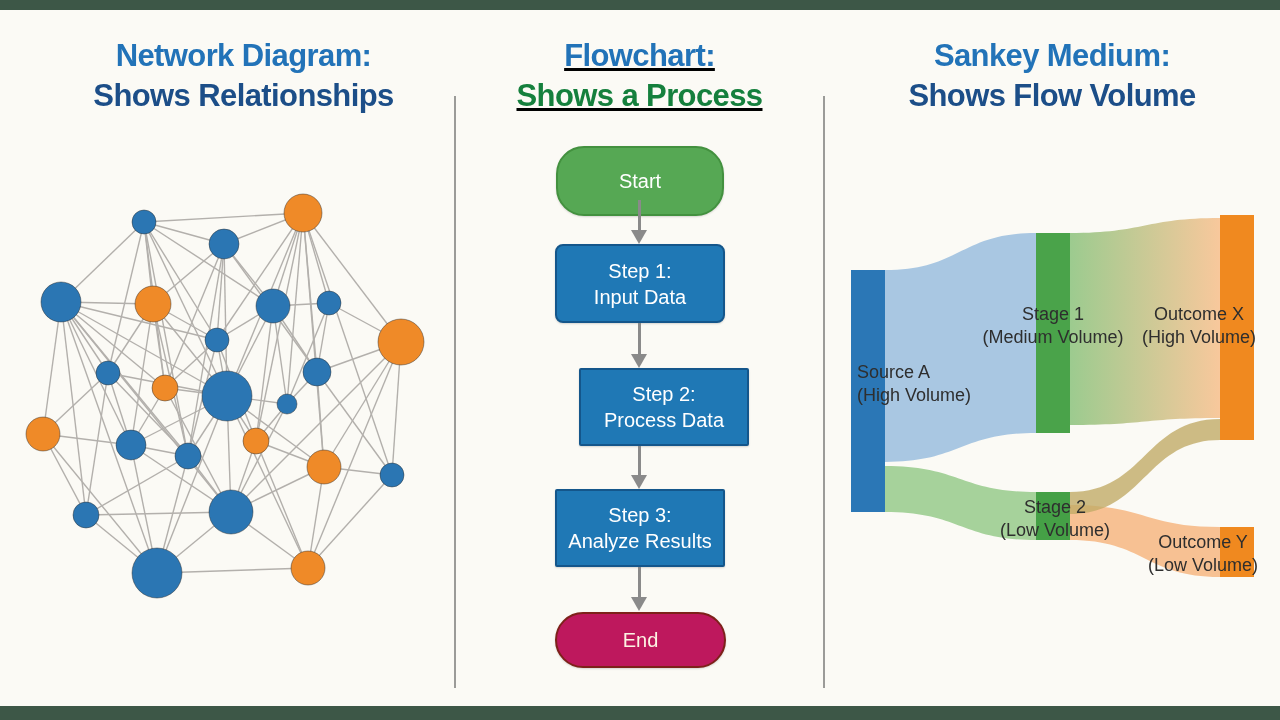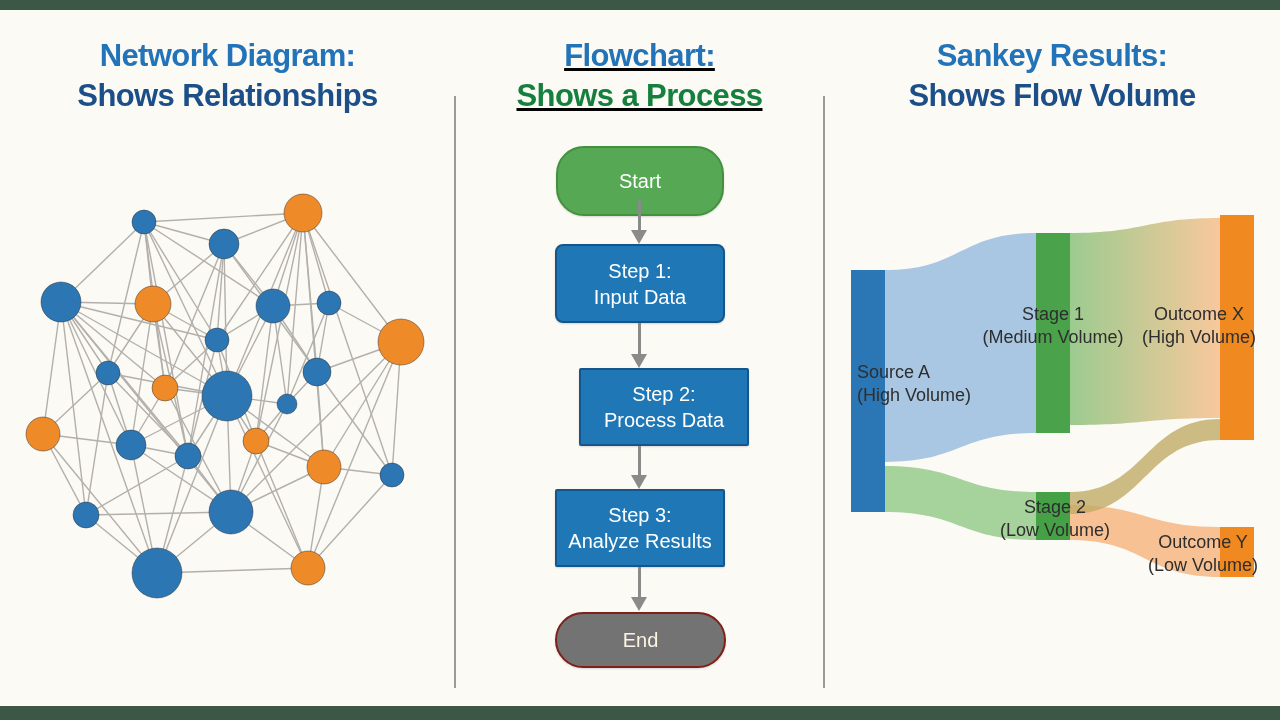--- a/index.html
+++ b/index.html
@@ -11,21 +11,21 @@
   .letterbox{position:absolute;left:0;width:1280px;background:#3d5747;}
   .letterbox.top{top:0;height:10px;}
   .letterbox.bottom{top:706px;height:14px;}
   .divider{position:absolute;top:96px;height:592px;width:2px;background:#9b9b98;}
   .divider.d1{left:454px;}
   .divider.d2{left:823px;}
   .panel-title{position:absolute;top:36px;text-align:center;font-weight:bold;
     font-size:31px;line-height:40px;letter-spacing:-0.6px;}
   .panel-title .t1{color:#2273b8;}
   .panel-title .t2{color:#1c4e88;}
-  .net-title{left:0;width:455px;}
+  .net-title{left:16px;width:455px;}
   .flow-title{left:455px;width:369px;text-decoration:underline;}
   .sankey-title{left:824px;width:456px;}
   #network-svg{position:absolute;left:0;top:130px;}
   #sankey-svg{position:absolute;left:824px;top:120px;}
   .fc-node{
     position:absolute;display:flex;align-items:center;justify-content:center;
     box-sizing:border-box;border:2px solid #333;color:#fff;
     font-size:20px;line-height:26px;text-align:center;white-space:pre-line;
     box-shadow:0 1px 2px rgba(0,0,0,0.15);
   }
@@ -53,21 +53,21 @@
 
 <div class="panel-title net-title">
   <div class="t1" style="color: rgb(34, 115, 184);">Network Diagram:</div>
   <div class="t2" style="color: rgb(28, 78, 136);">Shows Relationships</div>
 </div>
 <div class="panel-title flow-title">
   <div class="t1" style="color: rgb(34, 115, 184);">Flowchart:</div>
   <div class="t2" style="color: #15803d;">Shows a Process</div>
 </div>
 <div class="panel-title sankey-title">
-  <div class="t1" style="color: rgb(34, 115, 184);">Sankey Results:</div>
+  <div class="t1" style="color: rgb(34, 115, 184);">Sankey Medium:</div>
   <div class="t2" style="color: rgb(28, 78, 136);">Shows Flow Volume</div>
 </div>
 
 <svg id="network-svg" width="455" height="560" viewBox="0 130 455 560">
     <line x1="144" y1="222" x2="303" y2="213" stroke="#b3b0ac" stroke-width="1.4"></line>
     <line x1="144" y1="222" x2="224" y2="244" stroke="#b3b0ac" stroke-width="1.4"></line>
     <line x1="144" y1="222" x2="61" y2="302" stroke="#b3b0ac" stroke-width="1.4"></line>
     <line x1="144" y1="222" x2="153" y2="304" stroke="#b3b0ac" stroke-width="1.4"></line>
     <line x1="144" y1="222" x2="273" y2="306" stroke="#b3b0ac" stroke-width="1.4"></line>
     <line x1="144" y1="222" x2="217" y2="340" stroke="#b3b0ac" stroke-width="1.4"></line>
@@ -205,21 +205,21 @@
   <div class="fc-shaft sh2" style="background: rgb(138, 138, 138);"></div>
   <div class="fc-head hd2" style="border-top-color: rgb(138, 138, 138);"></div>
   <div class="fc-node fc-s2" style="background: rgb(31, 120, 181); border-color: rgb(20, 86, 139); color: rgb(255, 255, 255);">Step 2:
 Process Data</div>
   <div class="fc-shaft sh3" style="background: rgb(138, 138, 138);"></div>
   <div class="fc-head hd3" style="border-top-color: rgb(138, 138, 138);"></div>
   <div class="fc-node fc-s3" style="background: rgb(31, 120, 181); border-color: rgb(20, 86, 139); color: rgb(255, 255, 255);">Step 3:
 Analyze Results</div>
   <div class="fc-shaft sh4" style="background: rgb(138, 138, 138);"></div>
   <div class="fc-head hd4" style="border-top-color: rgb(138, 138, 138);"></div>
-  <div class="fc-node fc-end" style="background: #737373; border-color: rgb(126, 33, 26); color: rgb(253, 243, 227);">End</div>
+  <div class="fc-node fc-end" style="background: #be185d; border-color: rgb(126, 33, 26); color: rgb(253, 243, 227);">End</div>
 </div>
 
 <svg id="sankey-svg" width="456" height="580" viewBox="824 120 456 580">
     <defs>
       <linearGradient id="skgrad2" x1="0" y1="0" x2="1" y2="0">
         <stop offset="0%" stop-color="#9ccb8f"></stop>
         <stop offset="100%" stop-color="#f8c89c"></stop>
       </linearGradient>
     </defs>
     <path d="M885,270 C960.5,270 960.5,233 1036,233 L1036,433 C960.5,433 960.5,462 885,462 Z" fill="#a9c7e2" fill-opacity="1"></path>

